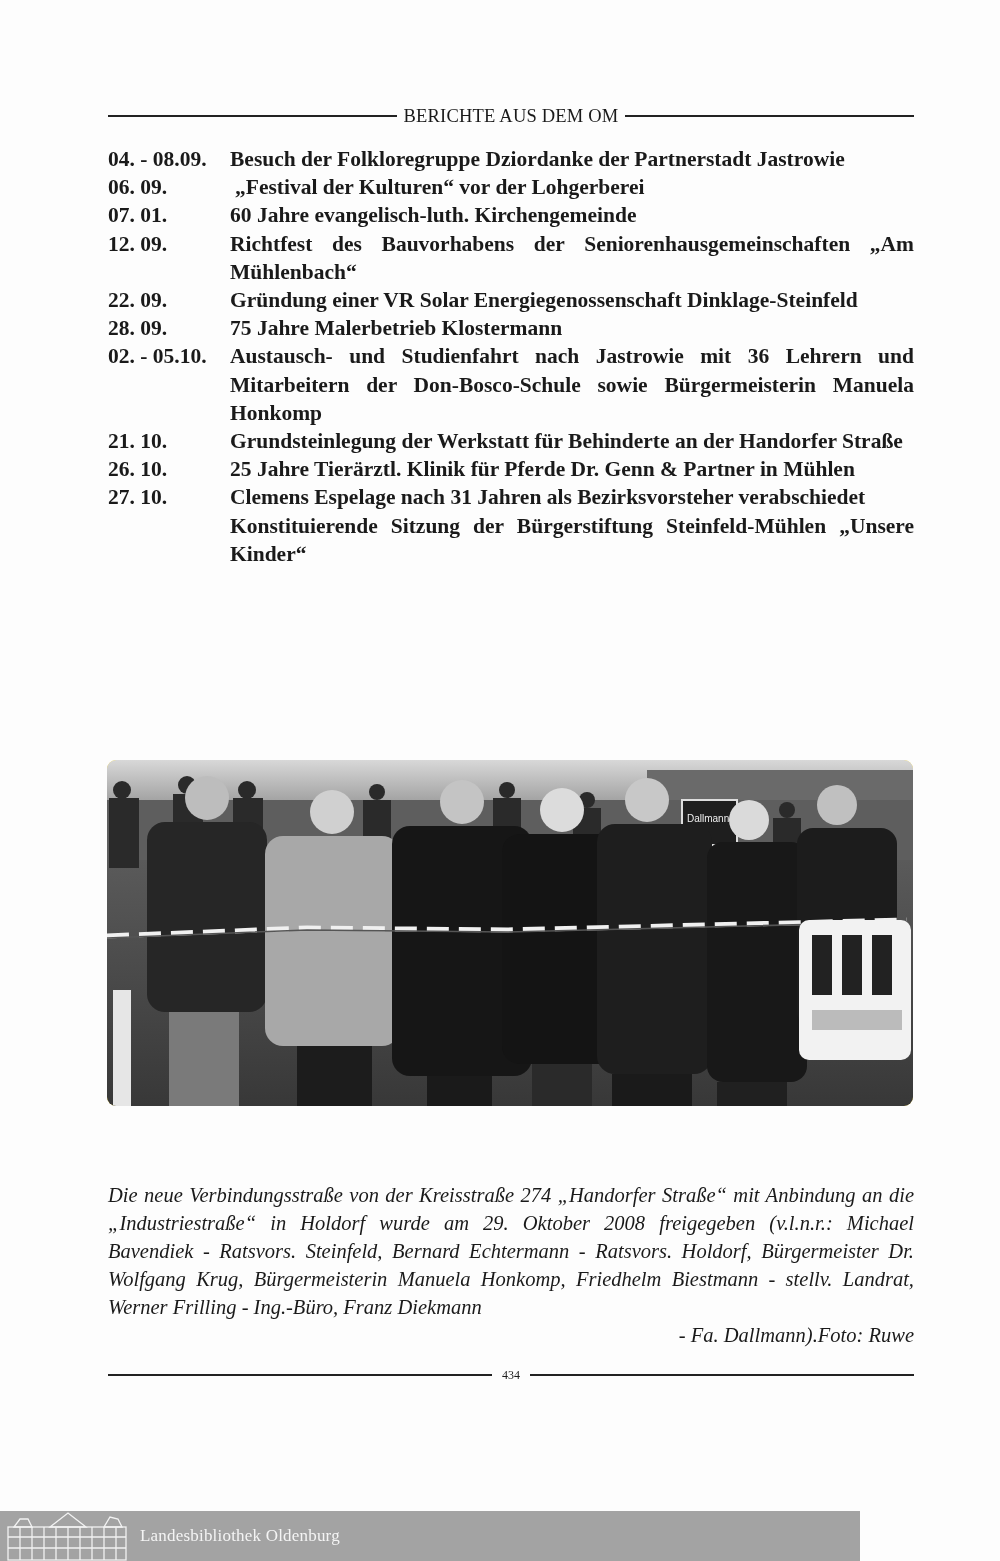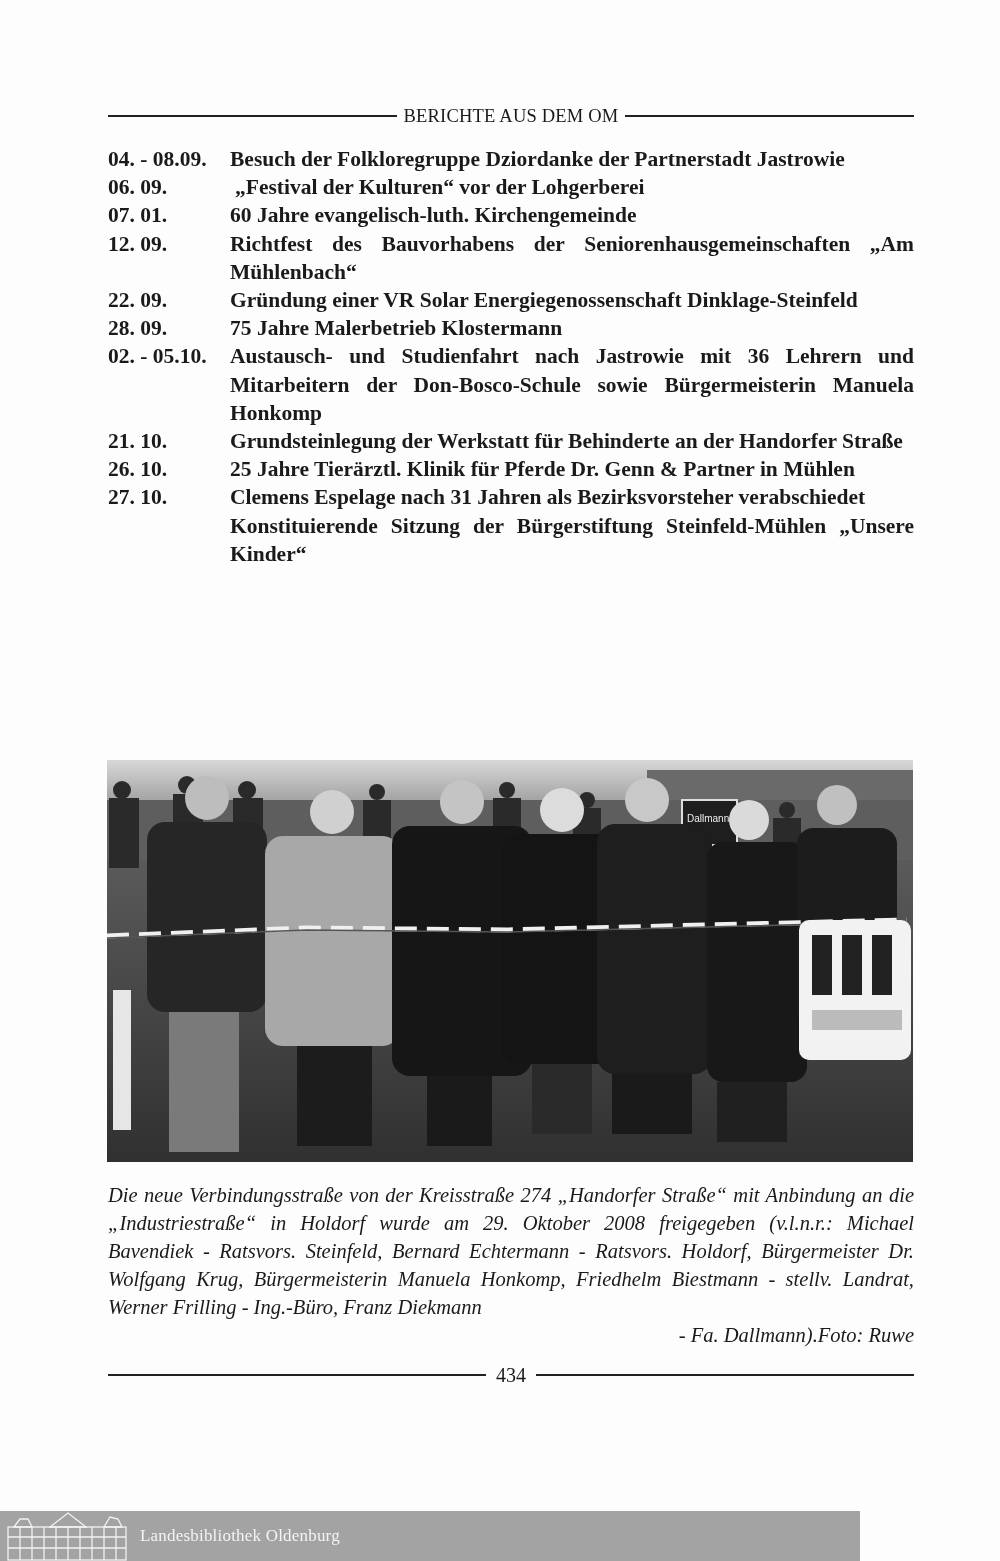--- a/index.html
+++ b/index.html
@@ -18,34 +18,34 @@
   }
   .entries {
     position: absolute; left: 108px; top: 145px; width: 806px;
     font-size: 21.5px; line-height: 28.2px;
   }
   .entry { display: flex; font-weight: bold; }
   .entry .date { width: 122px; flex: none; white-space: nowrap; }
   .entry .text { flex: 1; text-align: justify; }
   .entry .text div { text-align: justify; }
   .photo {
-    position: absolute; left: 107px; top: 760px; width: 806px; height: 402px;
-    background: #fde047; overflow: hidden;
+    position: absolute; left: 107px; top: 760px; width: 806px; height: 346px;
+    background: #fde047; overflow: hidden; border-radius: 9px;
   }
   .photo svg { display: block; }
   .caption {
     position: absolute; left: 108px; top: 1181px; width: 806px;
     font-style: italic; font-size: 20.5px; line-height: 28px; text-align: justify;
   }
   .caption .last-line { display: flex; justify-content: flex-end; }
   .folio {
     position: absolute; left: 108px; top: 1362px; width: 806px; height: 26px;
     display: flex; align-items: center;
   }
-  .folio .num { padding: 0 10px; font-size: 20px; }
+  .folio .num { padding: 0 10px; font-size: 12px; }
   .footer-bar {
     position: absolute; left: 0; top: 1511px; width: 860px; height: 50px;
     background: #a3a3a3; display: flex; align-items: center;
   }
   .footer-logo { width: 124px; height: 50px; margin-left: 6px; flex: none; }
   .footer-text {
     margin-left: 10px; color: #f4f4f4; font-size: 17px; letter-spacing: 0.2px;
   }
 </style>
 </head>

